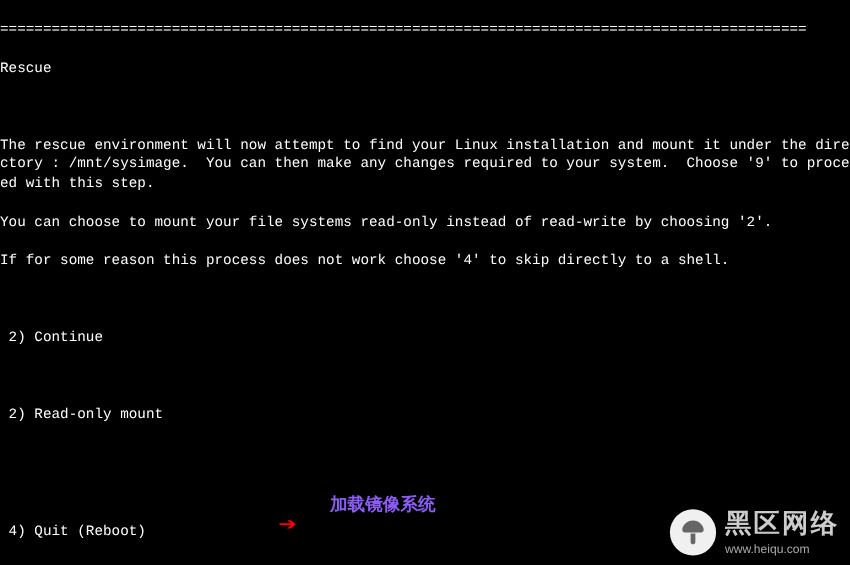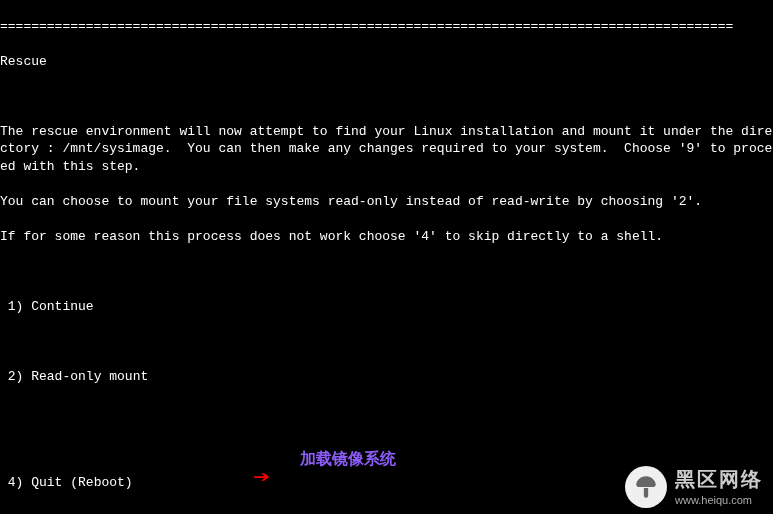--- a/index.html
+++ b/index.html
@@ -57,21 +57,21 @@
       justify-content: center;
       font-size: 22px;
       color: #555;
     }
     .watermark-text {
       display: flex;
       flex-direction: column;
       color: #ccc;
     }
     .watermark-main {
-      font-size: 20px;
+      font-size: 24px;
       font-weight: bold;
       font-family: "Microsoft YaHei", sans-serif;
       letter-spacing: 2px;
     }
     .watermark-sub {
       font-size: 11px;
       color: #aaa;
       font-family: sans-serif;
     }
   </style>
@@ -79,21 +79,21 @@
 <body>
 
 <div class="terminal">
 <span class="line">==============================================================================================</span>
 <span class="line">Rescue</span>
 <span class="line"> </span>
 <span class="line">The rescue environment will now attempt to find your Linux installation and mount it under the directory : /mnt/sysimage.  You can then make any changes required to your system.  Choose '9' to proceed with this step.</span>
 <span class="line">You can choose to mount your file systems read-only instead of read-write by choosing '2'.</span>
 <span class="line">If for some reason this process does not work choose '4' to skip directly to a shell.</span>
 <span class="line"> </span>
-<span class="line"> 1) Continue</span>
+<span class="line"> 2) Continue</span>
 <span class="line"> </span>
 <span class="line"> 2) Read-only mount</span>
 <span class="line"> </span>
 <span class="line"> </span>
 <span class="line"> 4) Quit (Reboot)</span>
 
 
 
 
 

